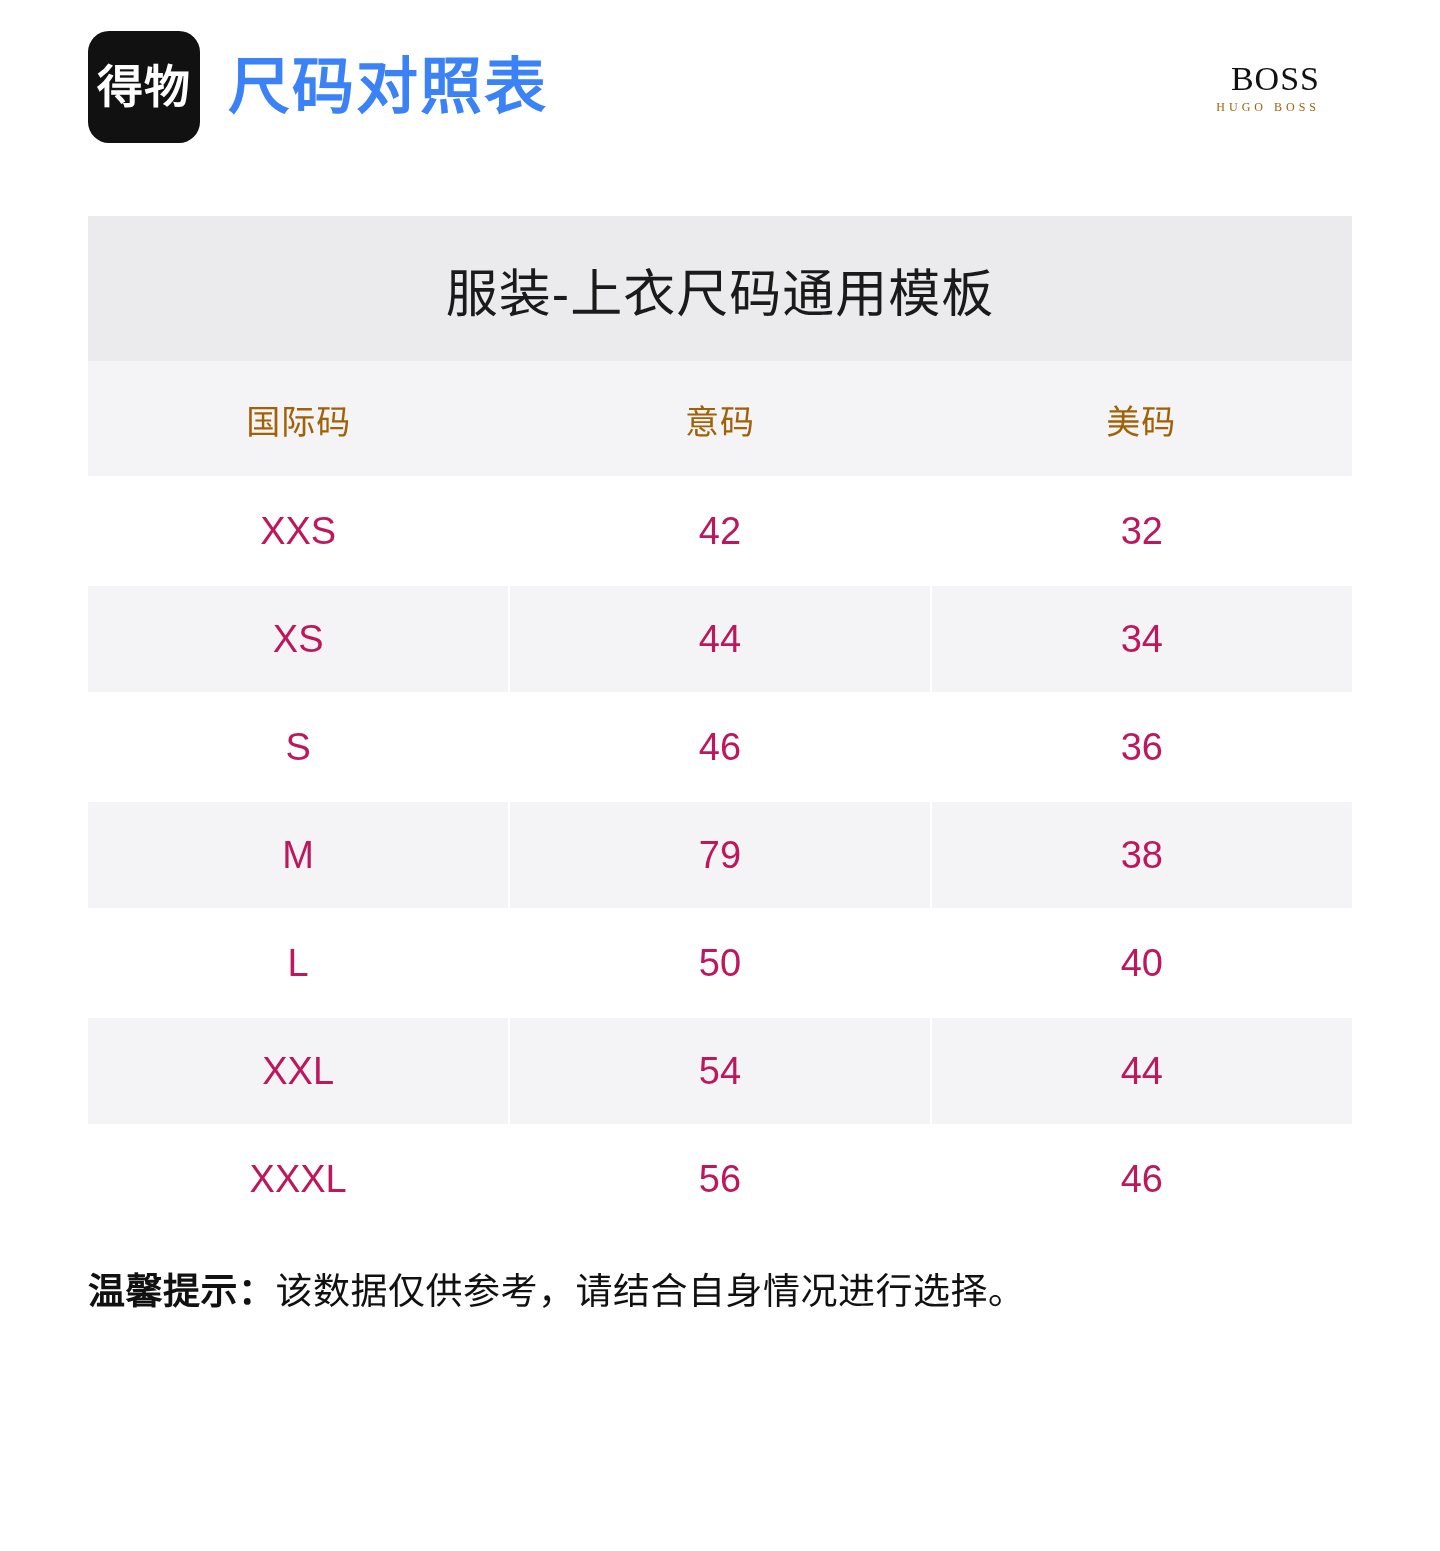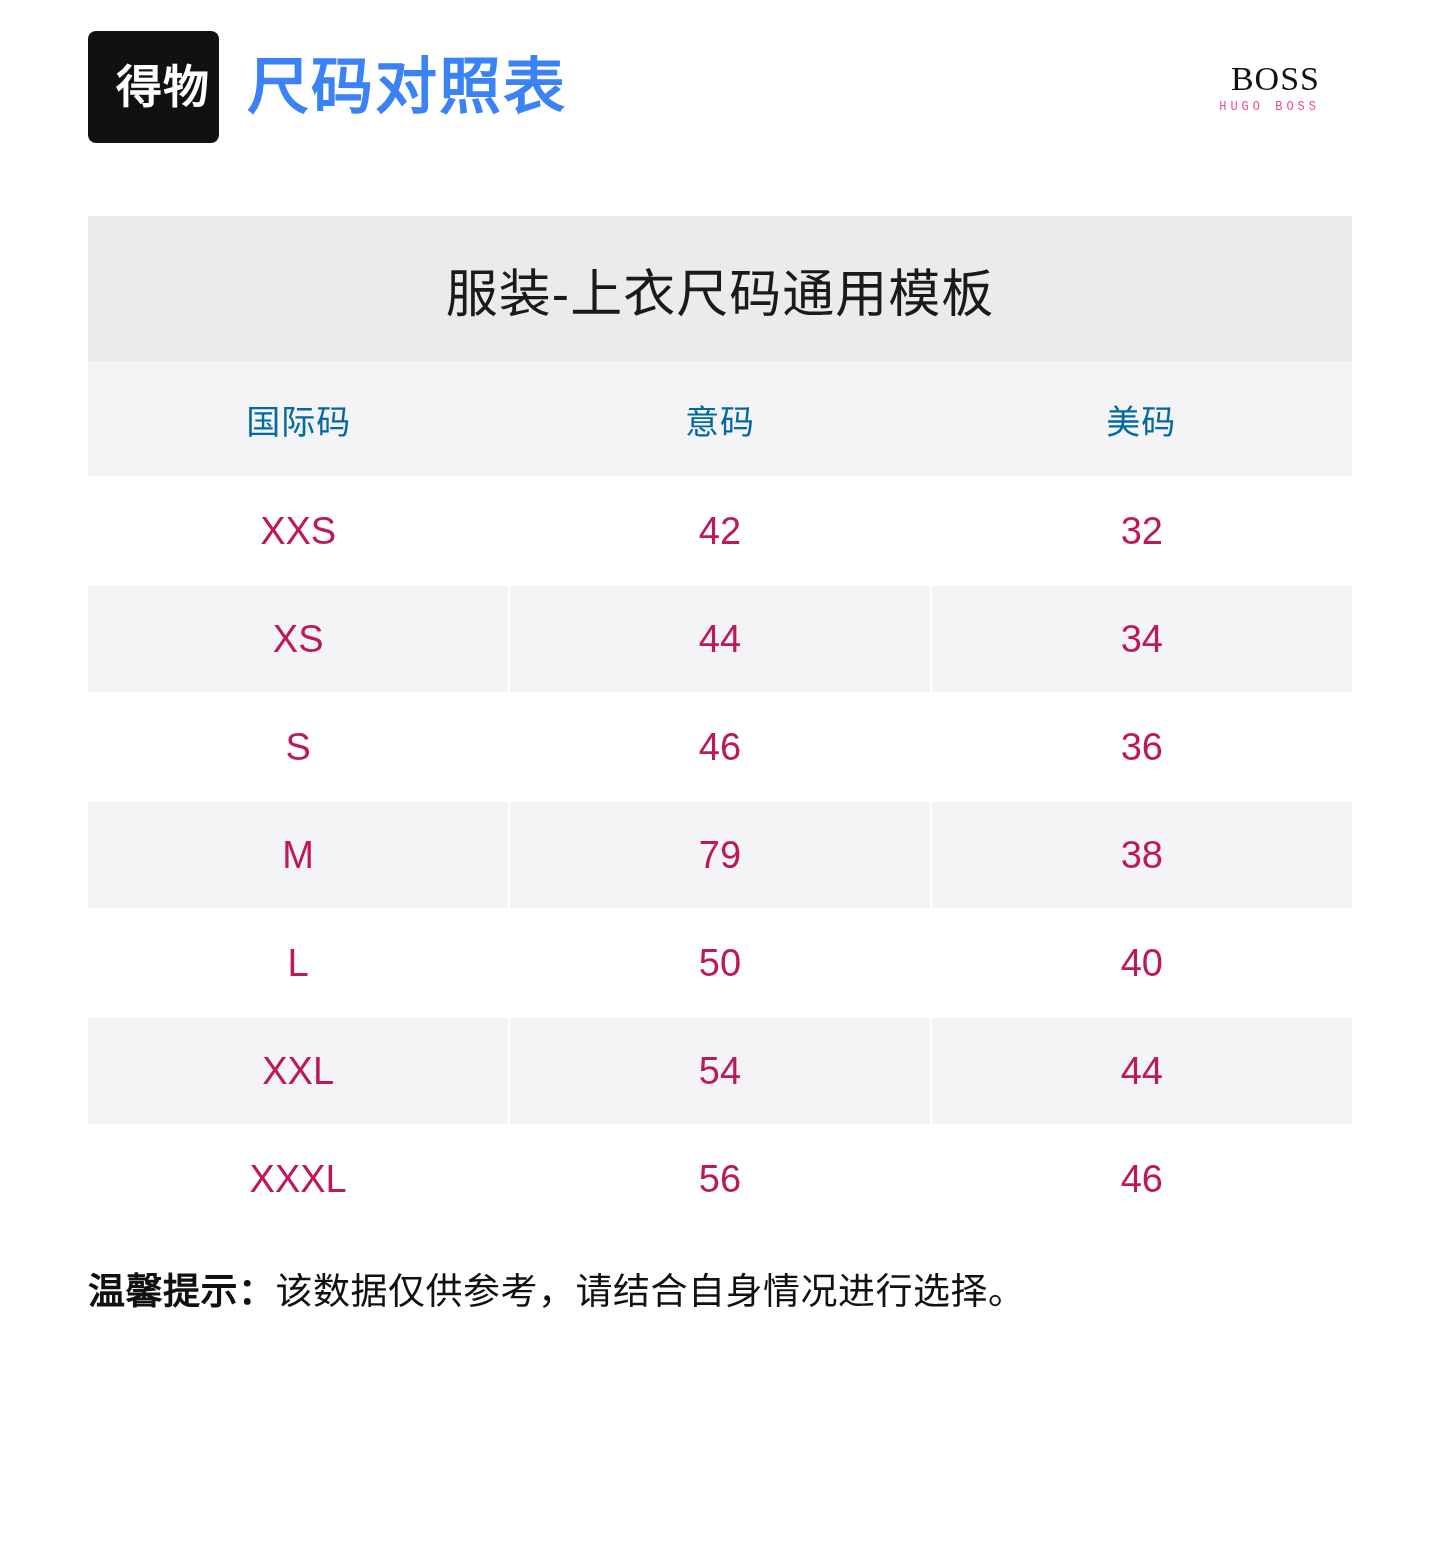--- a/index.html
+++ b/index.html
@@ -23,26 +23,25 @@
     align-items: center;
     padding: 34px 110px 0 88px;
     height: 140px;
     box-sizing: border-box;
     position: relative;
   }
   .logo-badge {
     width: 112px;
     height: 112px;
     background: #111111;
-    border-radius: 8px;
+    border-radius: 21px;
     display: flex;
     align-items: center;
     justify-content: center;
     flex: 0 0 auto;
-    padding-left: 19px;
   }
   .logo-badge span {
     color: #ffffff;
     font-size: 46px;
     font-weight: 700;
     letter-spacing: 1px;
     line-height: 1;
     font-family: "DejaVu Sans", "Liberation Sans", sans-serif;
   }
   .page-title {
@@ -62,24 +61,24 @@
   }
   .brand-name {
     font-family: "Liberation Serif", "DejaVu Serif", serif;
     font-weight: 400;
     font-size: 34px;
     letter-spacing: 1px;
     color: #111111;
     text-align: right;
   }
   .brand-sub {
-    font-family: Liberation Mono, monospace;
+    font-family: Liberation Serif, serif;
     font-size: 12px;
     letter-spacing: 4px;
-    color: #ec4899;
+    color: #a16207;
     margin-top: 5px;
   }
 
   
   .table-wrap {
     margin: 76px 88px 0 88px;
   }
   .table-caption {
     background: #ebebed;
     text-align: center;
@@ -91,21 +90,21 @@
   }
   table {
     width: 100%;
     border-collapse: collapse;
     table-layout: fixed;
     background: #f4f4f7;
   }
   thead th {
     font-size: 34px;
     font-weight: 400;
-    color: #0369a1;
+    color: #a16207;
     padding: 34px 0 32px 0;
     background: #f4f4f7;
     border: none;
     letter-spacing: 1px;
   }
   tbody td {
     font-size: 38px;
     font-weight: 400;
     text-align: center;
     padding: 26px 0 26px 0;

